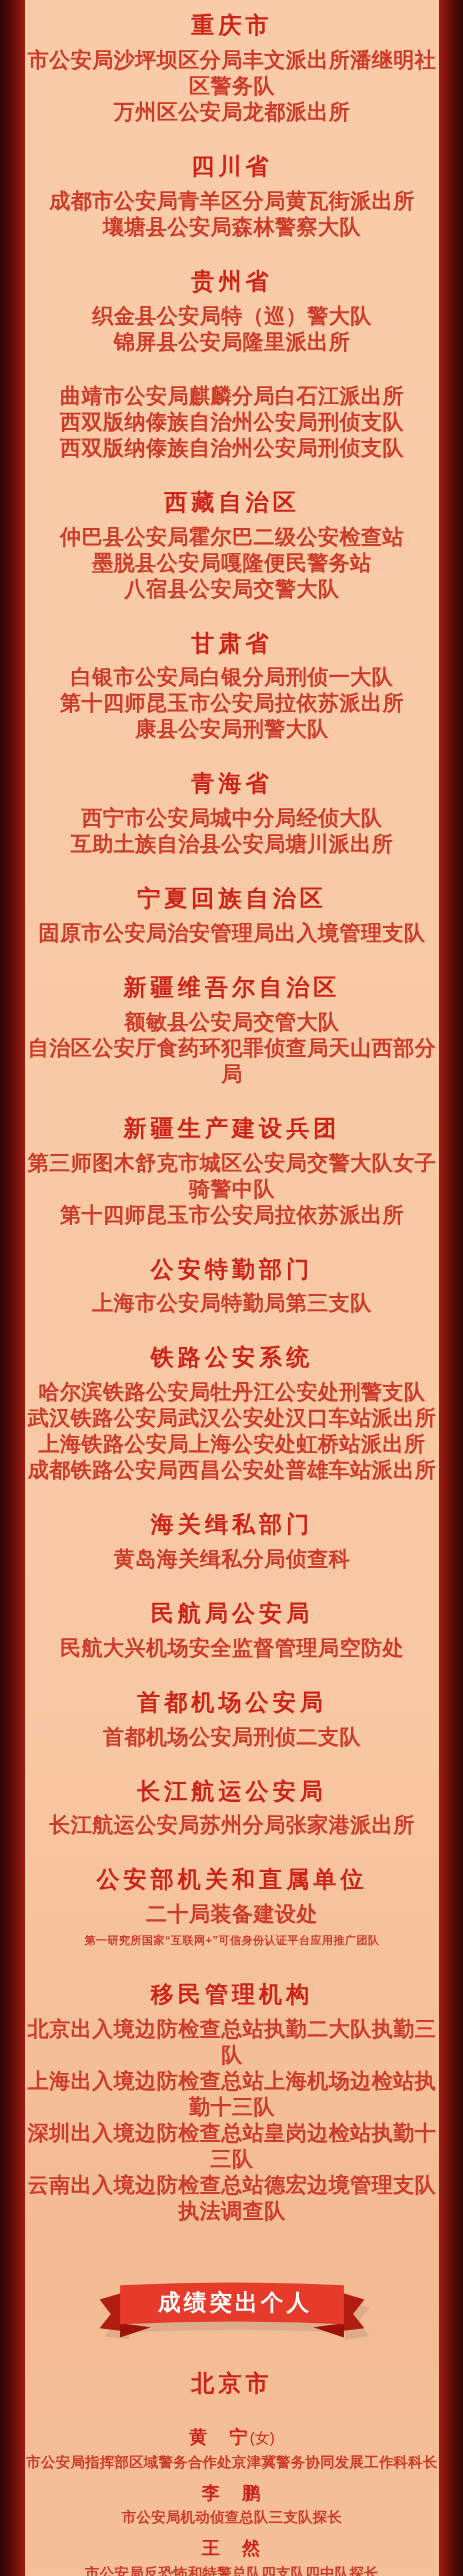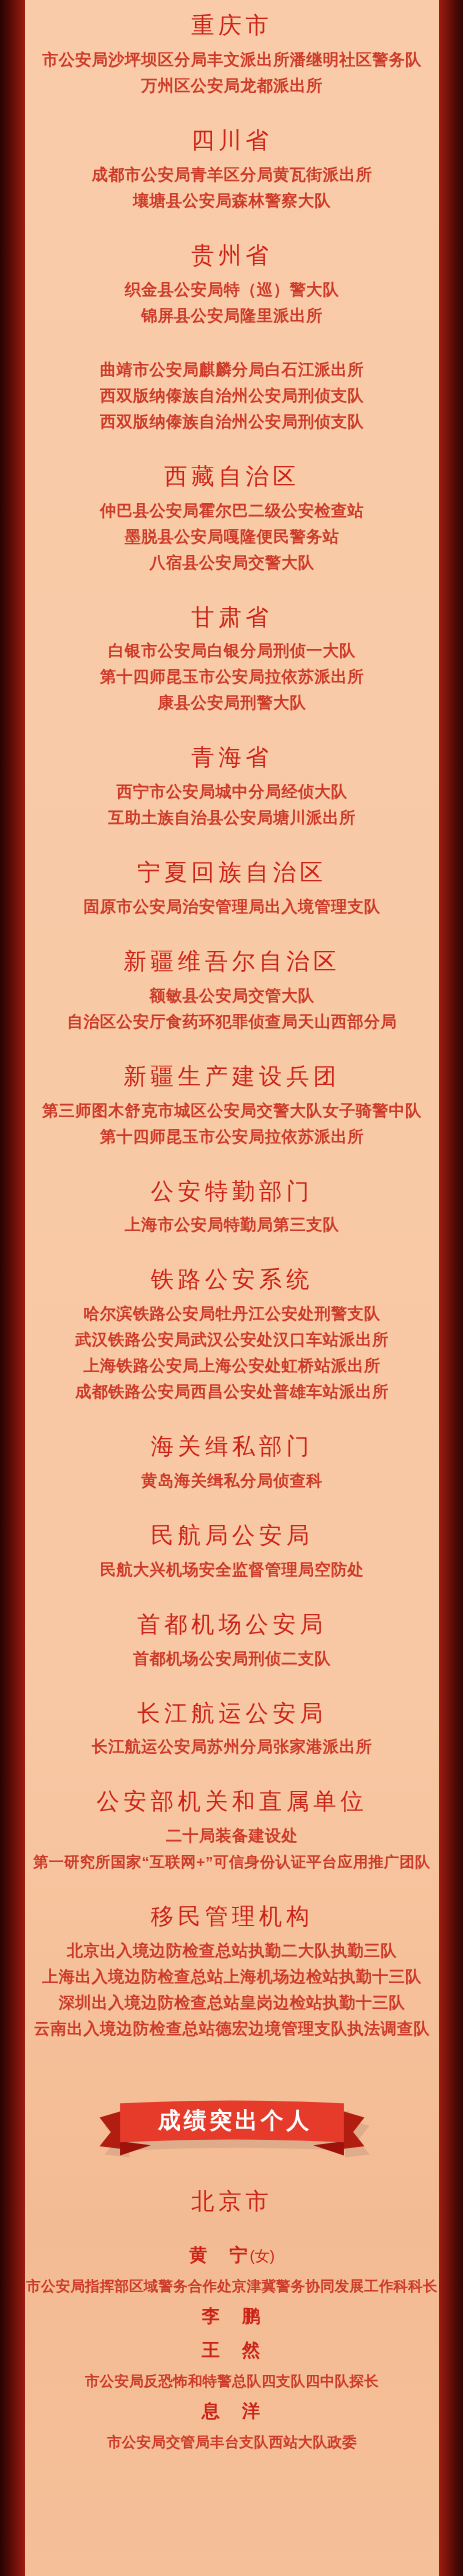--- a/index.html
+++ b/index.html
@@ -21,39 +21,39 @@
   .content{
     position:absolute;left:25px;right:25px;top:0;bottom:0;
     text-align:center;
     padding-top:12.4px;
     box-sizing:border-box;
   }
   .unit-section{margin:0 0 28px 0;}
   .section-heading{
     margin:0 0 8.8px 0;
     font-size:23px;line-height:26px;
-    font-weight:400;
+    font-weight:700;
     letter-spacing:4.1px;
     color:var(--heading);
   }
   .unit-line{
     margin:0;
-    font-size:16px;line-height:26px;
+    font-size:21px;line-height:26px;
     font-weight:600;
     letter-spacing:0.5px;
     color:var(--text);
   }
-  .unit-line.compact{font-size:15px;text-align:center;}
+  .unit-line.compact{font-size:11px;text-align:center;}
   .ribbon-wrap{width:278px;margin:55px auto 0;height:77px;position:relative;}
   .ribbon-wrap svg{display:block;}
   .individual-section{margin:14px 0 0 0;}
   .individual-section .section-heading{margin-bottom:31px;}
   .person{margin:0;}
   .person-name{
-    margin:12px;
+    margin:6px;
     font-size:18px;line-height:20.6px;
     font-weight:700;
     color:var(--heading);
   }
   .person-name .name-text{letter-spacing:2.1px;}
   .person-name .suffix{font-size:15px;font-weight:400;letter-spacing:0;}
   .person-title{
     margin:6.2px 0 13.4px 0;
     font-size:14.4px;line-height:14.4px;
     font-weight:700;
@@ -180,20 +180,21 @@
 
   <div id="individual-sections">
       <section class="individual-section">
         <h2 class="section-heading">北京市</h2>
         <div class="person">
           <p class="person-name"><span class="name-text">黄　宁</span><span class="suffix">(女)</span></p>
           <p class="person-title">市公安局指挥部区域警务合作处京津冀警务协同发展工作科科长</p>
         </div>
         <div class="person">
           <p class="person-name"><span class="name-text">李　鹏</span><span class="suffix"></span></p>
+          <p class="person-title">市公安局机动侦查总队三支队探长</p>
         </div>
         <div class="person">
           <p class="person-name"><span class="name-text">王　然</span><span class="suffix"></span></p>
           <p class="person-title">市公安局反恐怖和特警总队四支队四中队探长</p>
         </div>
         <div class="person">
           <p class="person-name"><span class="name-text">息　洋</span><span class="suffix"></span></p>
           <p class="person-title">市公安局交管局丰台支队西站大队政委</p>
         </div>
       </section>

